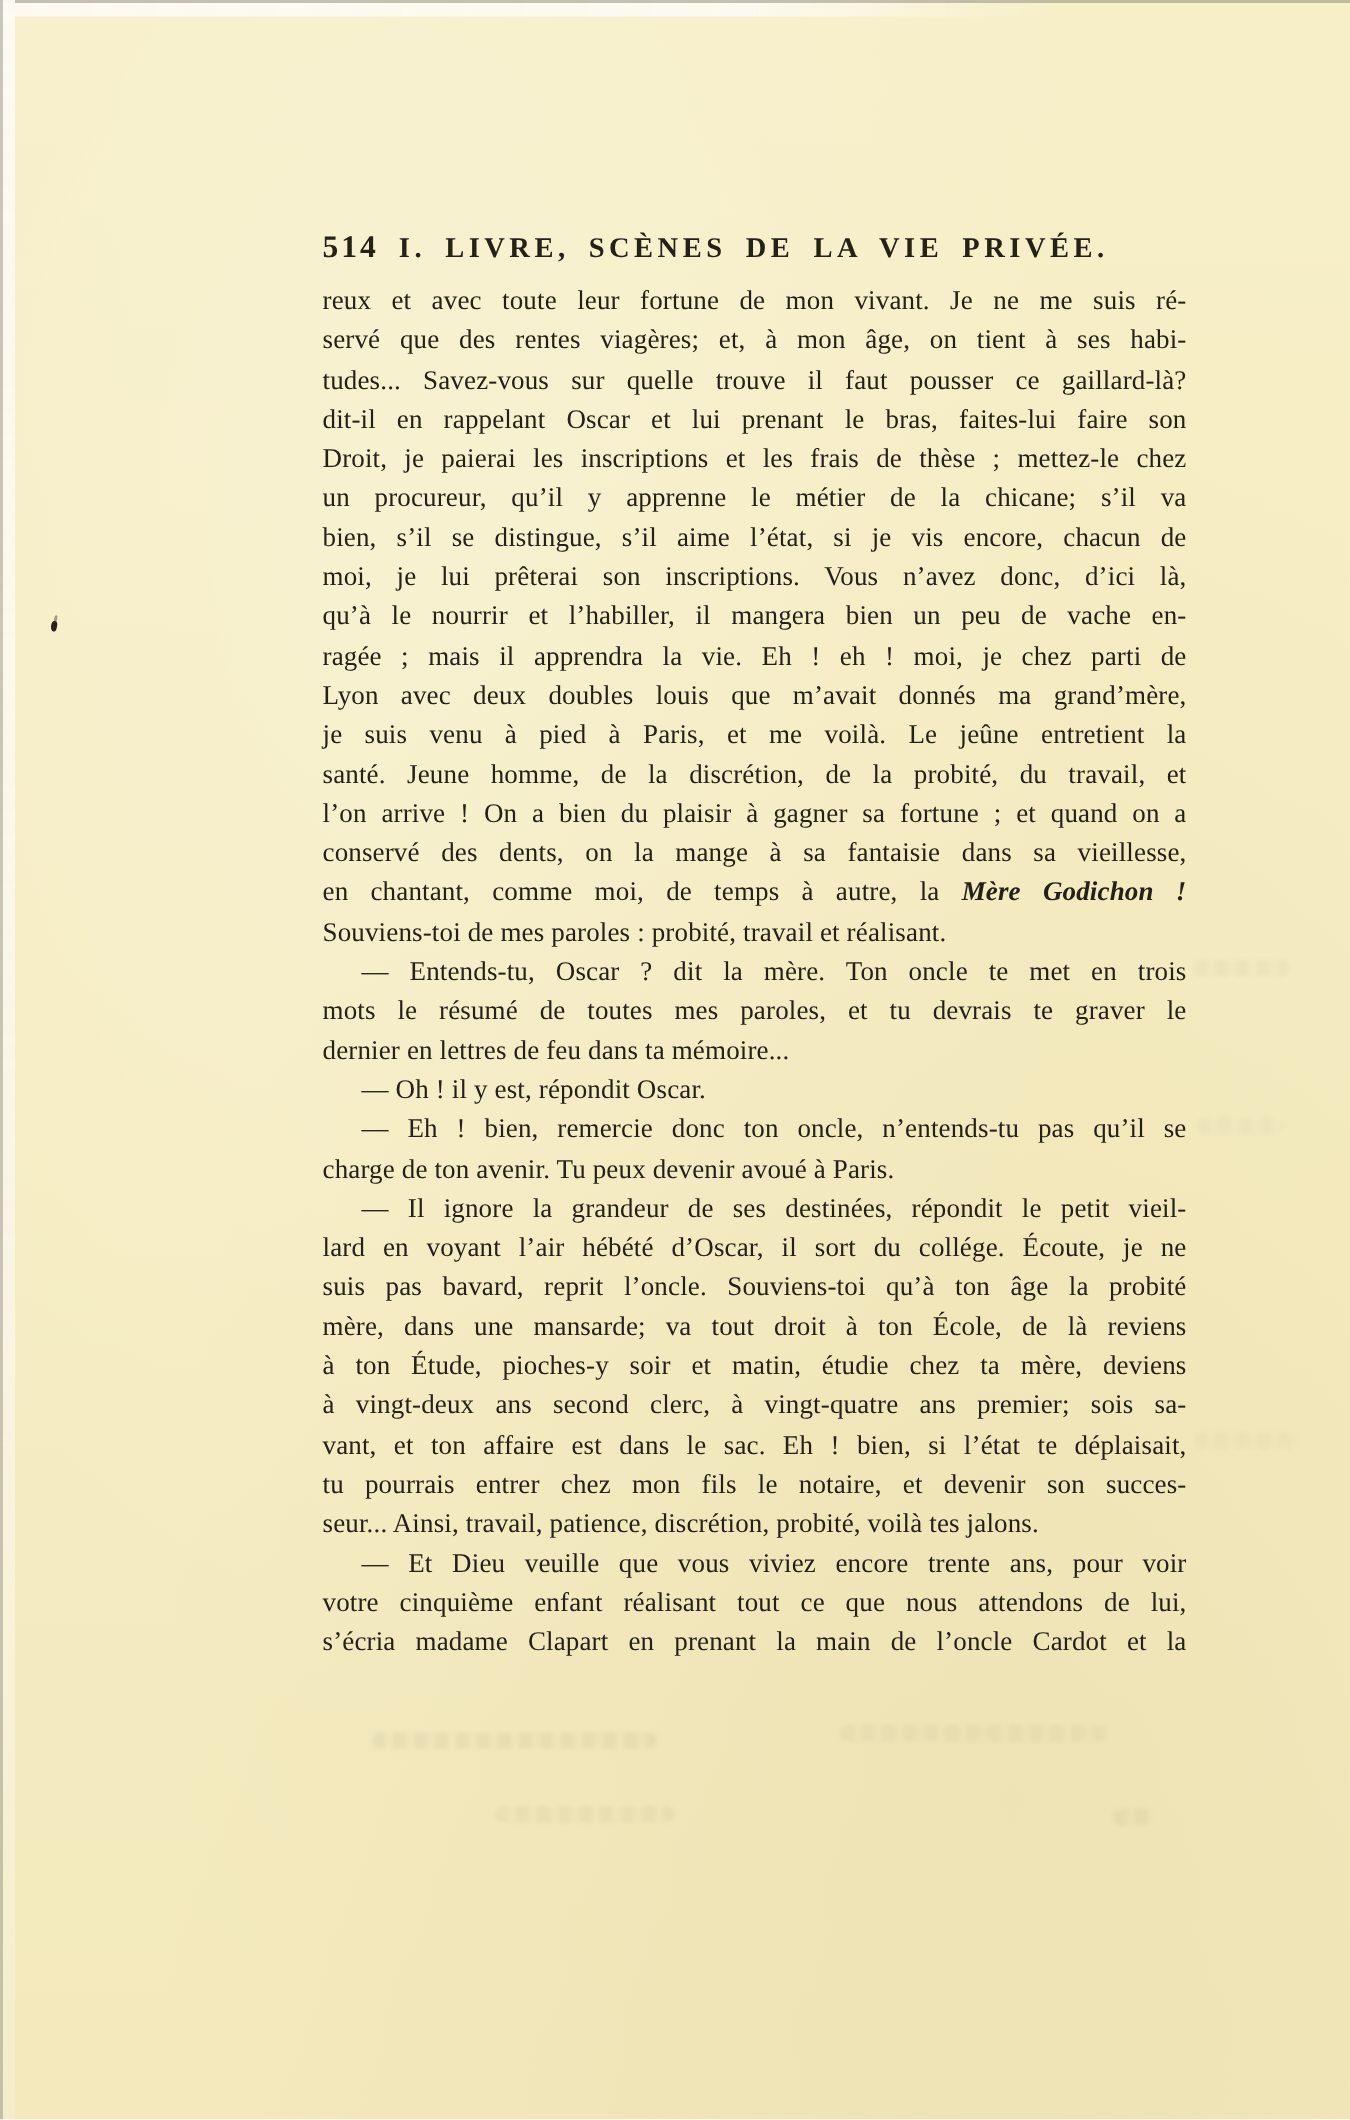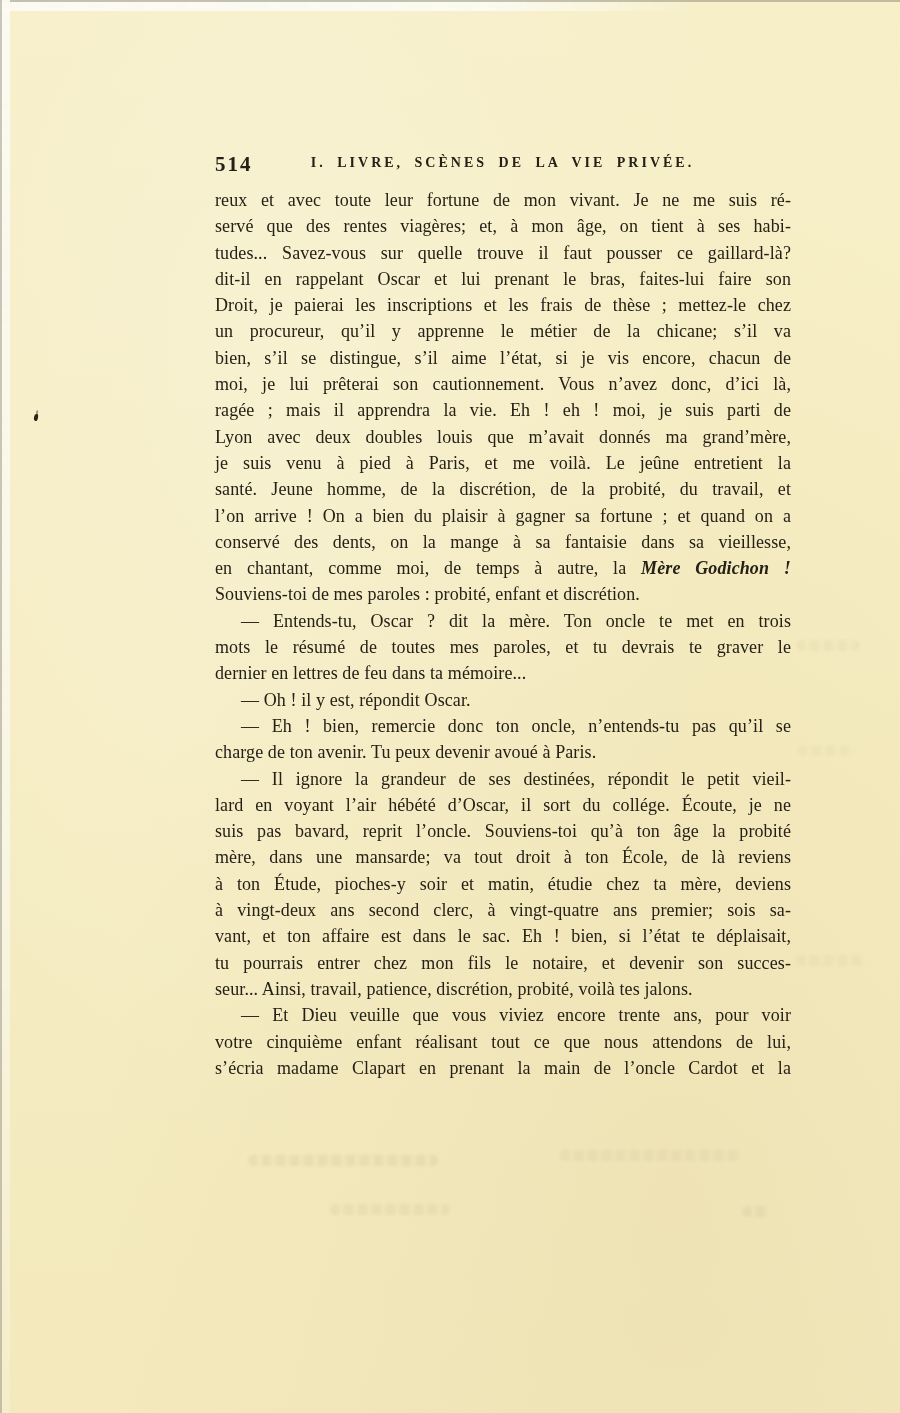--- a/index.html
+++ b/index.html
@@ -32,21 +32,21 @@
   .header {
     position: absolute; top: 152px; left: 215px; width: 575px; height: 26px;
   }
   .pagenum {
     position: absolute; left: 0; top: 0;
     font-size: 21px; font-weight: bold; letter-spacing: 2px;
   }
   .running {
     position: absolute; left: 0; right: 0; top: 3px;
     text-align: center;
-    font-size: 14px; font-weight: bold;
+    font-size: 19px; font-weight: bold;
     letter-spacing: 3px; word-spacing: 5px;
     white-space: nowrap;
   }
   
   .textblock {
     position: absolute; top: 187px; left: 215px; width: 576px;
     font-size: 18px; line-height: 26.3px;
     letter-spacing: 0.1px;
   }
   .para { margin: 0; }
@@ -95,29 +95,30 @@
 
   <div class="textblock" id="textblock">
       <div class="para">
         <div class="line"><span>reux et avec toute leur fortune de mon vivant. Je ne me suis ré-</span></div>
         <div class="line"><span>servé que des rentes viagères; et, à mon âge, on tient à ses habi-</span></div>
         <div class="line"><span>tudes... Savez-vous sur quelle trouve il faut pousser ce gaillard-là?</span></div>
         <div class="line"><span>dit-il en rappelant Oscar et lui prenant le bras, faites-lui faire son</span></div>
         <div class="line"><span>Droit, je paierai les inscriptions et les frais de thèse ; mettez-le chez</span></div>
         <div class="line"><span>un procureur, qu’il y apprenne le métier de la chicane; s’il va</span></div>
         <div class="line"><span>bien, s’il se distingue, s’il aime l’état, si je vis encore, chacun de</span></div>
-        <div class="line"><span>moi, je lui prêterai son cautionnement. Vous n’avez donc, d’ici là,</span></div>
-        <div class="line"><span>ragée ; mais il apprendra la vie. Eh ! eh ! moi, je suis parti de</span></div>
+        <div class="line"><span>moi, je lui prêterai son inscriptions. Vous n’avez donc, d’ici là,</span></div>
+        <div class="line"><span>qu’à le nourrir et l’habiller, il mangera bien un peu de vache en-</span></div>
+        <div class="line"><span>ragée ; mais il apprendra la vie. Eh ! eh ! moi, je chez parti de</span></div>
         <div class="line"><span>Lyon avec deux doubles louis que m’avait donnés ma grand’mère,</span></div>
         <div class="line"><span>je suis venu à pied à Paris, et me voilà. Le jeûne entretient la</span></div>
         <div class="line"><span>santé. Jeune homme, de la discrétion, de la probité, du travail, et</span></div>
         <div class="line"><span>l’on arrive ! On a bien du plaisir à gagner sa fortune ; et quand on a</span></div>
         <div class="line"><span>conservé des dents, on la mange à sa fantaisie dans sa vieillesse,</span></div>
         <div class="line"><span>en chantant, comme moi, de temps à autre, la </span><i>Mère Godichon !</i></div>
-        <div class="line last"><span>Souviens-toi de mes paroles : probité, enfant et discrétion.</span></div>
+        <div class="line last"><span>Souviens-toi de mes paroles : probité, travail et réalisant.</span></div>
       </div>
       <div class="para">
         <div class="line ind"><span>— Entends-tu, Oscar ? dit la mère. Ton oncle te met en trois</span></div>
         <div class="line"><span>mots le résumé de toutes mes paroles, et tu devrais te graver le</span></div>
         <div class="line last"><span>dernier en lettres de feu dans ta mémoire...</span></div>
       </div>
       <div class="para">
         <div class="line last ind"><span>— Oh ! il y est, répondit Oscar.</span></div>
       </div>
       <div class="para">

